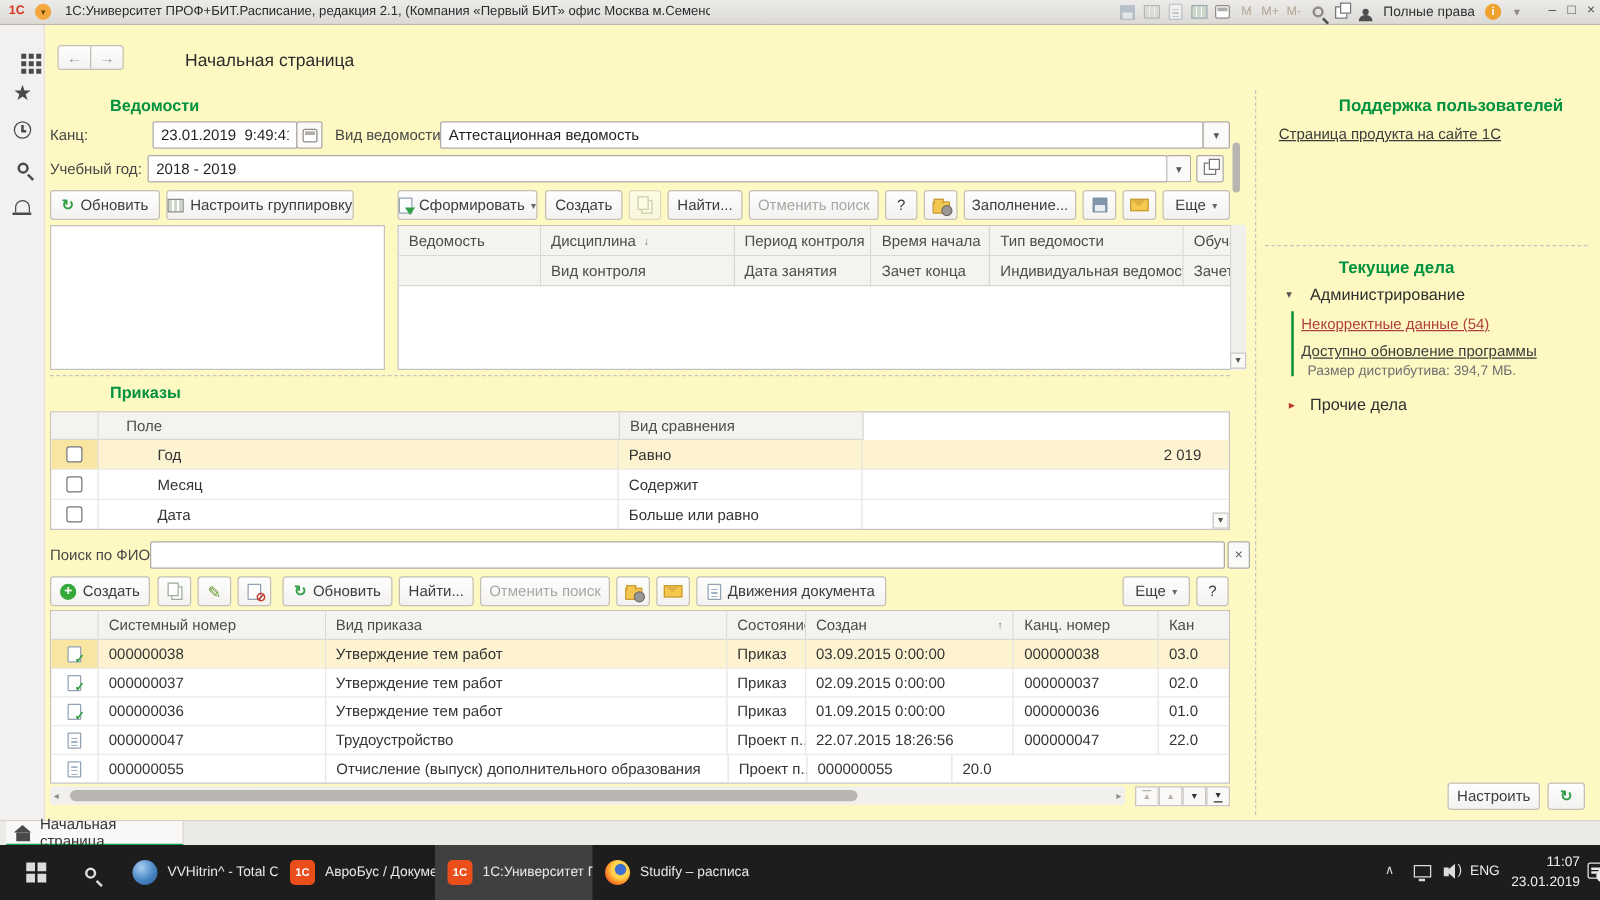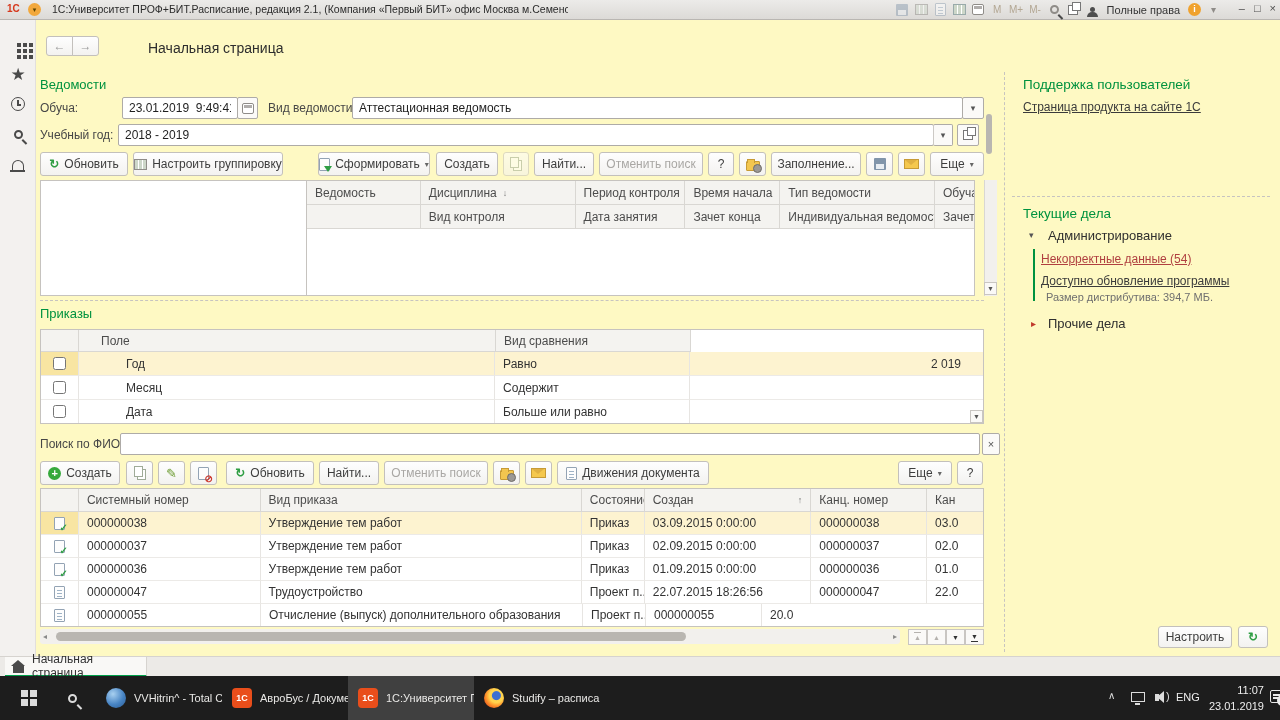--- a/index.html
+++ b/index.html
@@ -16,21 +16,21 @@
   .tb-right{position:absolute;right:58px;top:2px;display:flex;align-items:center;gap:2px;}
   .winctl{position:absolute;right:4px;top:2px;display:flex;gap:9px;color:#4e4e4e;font-size:11px;}
   .logo1c{position:absolute;left:7px;top:3px;font-weight:bold;font-size:10px;color:#d6381c;}
   .logo-orange{position:absolute;left:28px;top:3px;width:13px;height:13px;border-radius:50%;background:#f2a83c;
                color:#5a4300;font-size:7px;display:flex;align-items:center;justify-content:center;}
   
   .leftstrip{position:absolute;left:0;top:20px;width:36px;height:637px;background:#f3f1ef;border-right:1px solid #e2dfdc;}
   .ls-ico{position:absolute;left:8px;width:20px;height:20px;color:#4a4a4a;display:flex;align-items:center;justify-content:center;}
   
   .lbl{position:absolute;font-size:12px;color:#474747;white-space:nowrap;}
-  .ghdr{position:absolute;font-size:13px;font-weight:normal;color:#00923f;white-space:nowrap;}
+  .ghdr{position:absolute;font-size:13px;font-weight:bold;color:#00923f;white-space:nowrap;margin-left:48px;}
   .fld{position:absolute;height:22px;border:1px solid #aeaba7;border-radius:2px;background:#fff;
        font-family:inherit;font-size:12px;color:#1f1f1f;padding:2px 6px;}
   .fldbtn{position:absolute;height:22px;border:1px solid #aeaba7;border-radius:2px;background:#fbfaf8;
           display:flex;align-items:center;justify-content:center;color:#555;font-size:9px;}
   .btn{position:absolute;height:24px;border:1px solid #c3c0bc;border-radius:3px;background:linear-gradient(#fefefe,#f3f2f0);
        font-family:inherit;font-size:12px;color:#3d3d3d;display:flex;align-items:center;justify-content:center;
        gap:5px;padding:0 8px;white-space:nowrap;}
   .btn.dis{color:#a9a7a4;}
   .caret{font-size:8px;color:#666;}
   .gref{color:#2f9e44;font-weight:bold;font-size:12px;}
@@ -204,21 +204,21 @@
   <button class="btn" style="left:46px;top:36px;width:27px;height:20px;border-radius:3px 0 0 3px;color:#999">
       <span>←</span>
     </button>
   <button class="btn" style="left:72px;top:36px;width:27px;height:20px;border-radius:0 3px 3px 0;color:#999">
       <span>→</span>
     </button>
   <div class="lbl" style="left:148px;top:40px;font-size:14px;color:#2d2d2d">Начальная страница</div>
 
   <div class="ghdr" style="left:40px;top:77px">Ведомости</div>
 
-  <div class="lbl" style="left:40px;top:101px">Обуча:</div>
+  <div class="lbl" style="left:40px;top:101px">Канц:</div>
   <input class="fld" style="left: 122px; top: 97px; width: 116px;" value="23.01.2019  9:49:41">
   <span class="fldbtn" style="left:237px;top:97px;width:21px">
       <span class="i i-cal"></span>
     </span>
   <div class="lbl" style="left:268px;top:101px">Вид ведомости:</div>
   <input class="fld" style="left: 352px; top: 97px; width: 611px;" value="Аттестационная ведомость">
   <span class="fldbtn" style="left:962px;top:97px;width:22px">▾</span>
 
   <div class="lbl" style="left:40px;top:128px">Учебный год:</div>
   <input class="fld" style="left: 118px; top: 124px; width: 816px;" value="2018 - 2019">
@@ -268,21 +268,21 @@
   <button class="btn" style="left:898px;top:152px;width:27px">
     <span class="i i-mail"></span>
     </button>
   <button class="btn" style="left:930px;top:152px;width:54px">
     <span>Еще</span>
       <span class="caret">▾</span>
     </button>
 
   <div class="tbl" style="left:40px;top:180px;width:268px;height:116px"></div>
 
-  <div class="tbl" style="left:306px;top:180px;width:669px;height:116px">
+  <div class="tbl" style="left:318px;top:180px;width:669px;height:116px">
     <div class="trow thead" style="height:24px">
       <div class="tc" style="width:114px">Ведомость</div>
       <div class="tc" style="width:155px">
           <span>Дисциплина</span>
           <span class="sortg">↓</span>
         </div>
       <div class="tc" style="width:110px">Период контроля</div>
       <div class="tc" style="width:95px">Время начала</div>
       <div class="tc" style="width:155px">Тип ведомости</div>
       <div class="tc" style="width:39px;border-right:0">Обуча</div>

